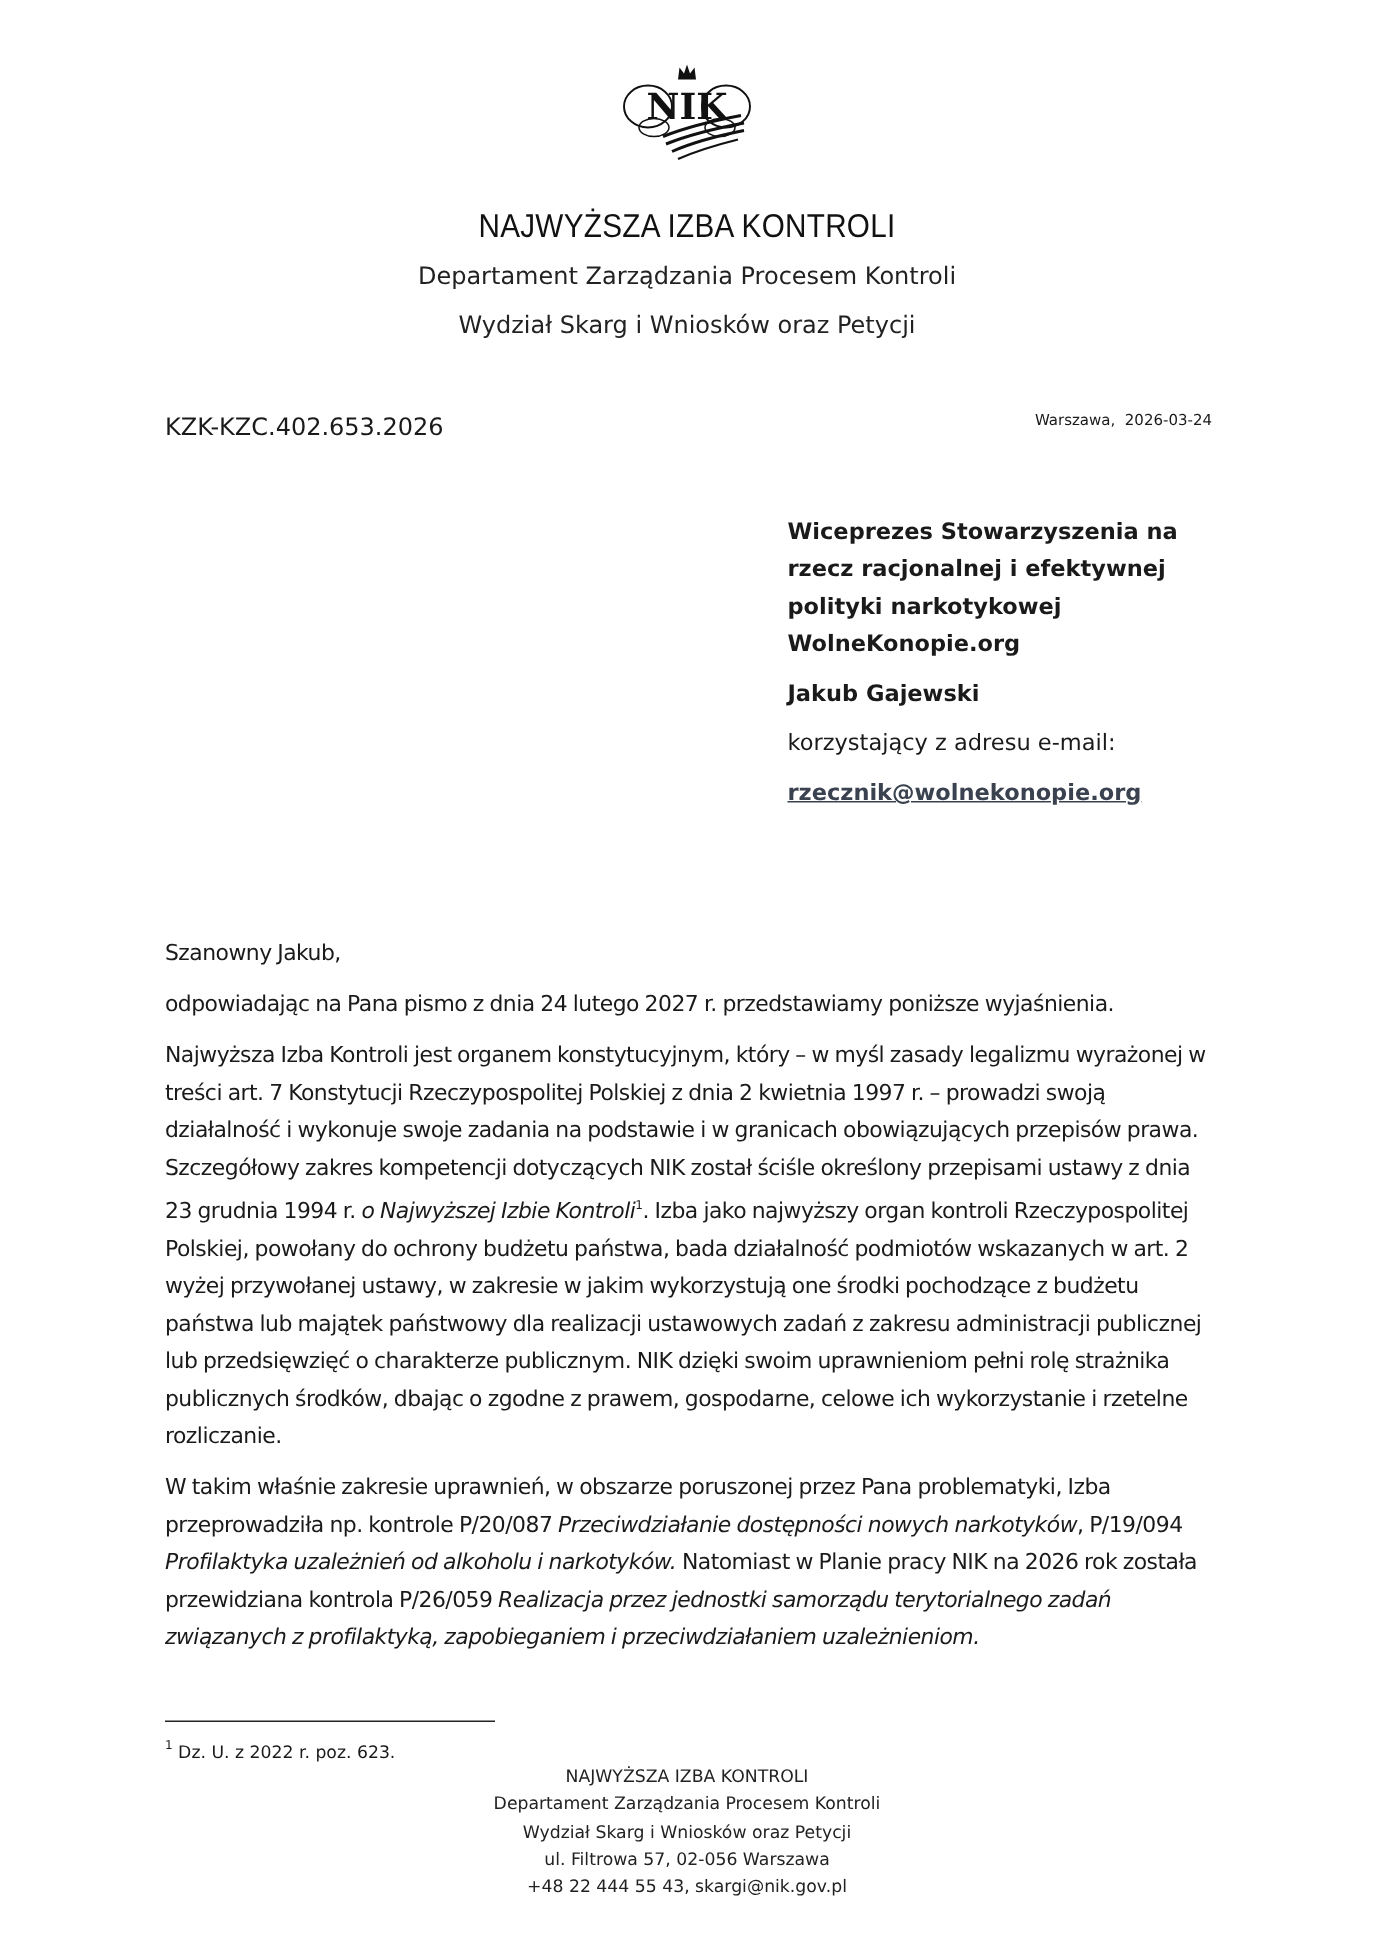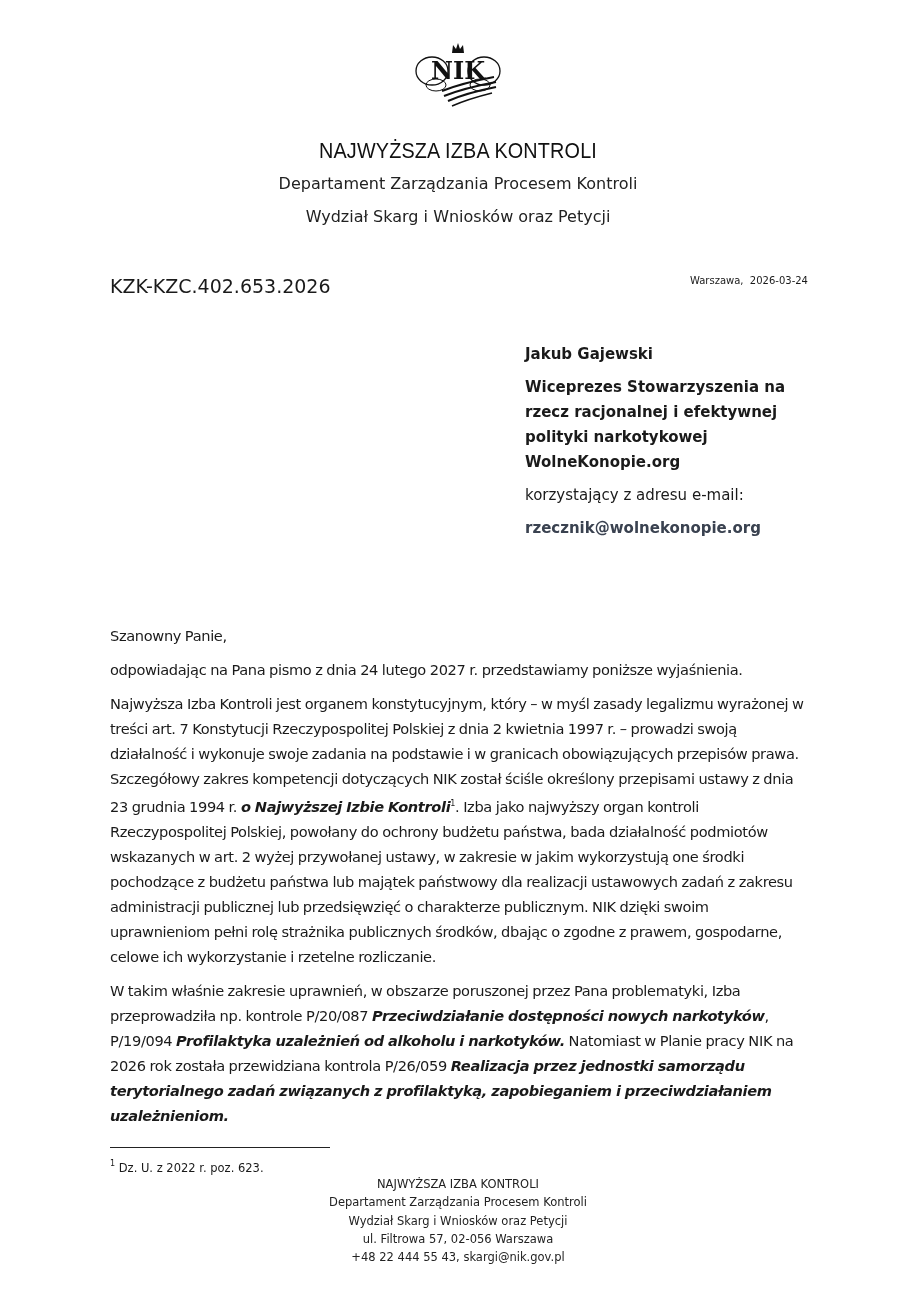--- a/index.html
+++ b/index.html
@@ -12,32 +12,32 @@
       position: absolute; left: 0; width: 916px; top: 138px; text-align: center;
       font-family: "Liberation Sans", sans-serif; font-size: 22px; letter-spacing: 0.2px;
       transform: scaleX(0.9); color: #111;
     }
     .dept {
       position: absolute; left: 0; width: 916px; text-align: center;
       font-size: 16px; color: #222;
     }
     .dept.d1 { top: 174px; }
     .dept.d2 { top: 207px; }
-    .ref { position: absolute; left: 110px; top: 275px; font-size: 19px; }
+    .ref { position: absolute; left: 110px; top: 275px; font-size: 16px; }
     .date { position: absolute; right: 108px; top: 275px; font-size: 10px; white-space: pre; }
     .addressee { position: absolute; left: 525px; top: 342px; width: 300px; font-size: 15px; }
     .addressee .b { font-weight: bold; line-height: 25px; margin-bottom: 8px; }
     .addressee .n { line-height: 25px; margin-bottom: 8px; }
-    .addressee a { font-weight: bold; color: #3a4250; }
+    .addressee a { font-weight: bold; color: #3a4250; text-decoration: underline; }
     .body-text {
       position: absolute; left: 110px; top: 623px; width: 700px;
       font-size: 14.6px; line-height: 25px; letter-spacing: -0.35px; word-spacing: -0.5px;
     }
     .body-text p { margin: 0 0 9px 0; }
-    .body-text i { font-style: italic; font-weight: bold; }
+    .body-text i { font-style: italic; }
     sup { font-size: 8px; vertical-align: 6px; }
     .fn-rule { position: absolute; left: 110px; top: 1147px; width: 220px; height: 1px; background: #222; }
     .footnote { position: absolute; left: 110px; top: 1159px; font-size: 11.5px; }
     .footer {
       position: absolute; left: 0; width: 916px; top: 1175px; text-align: center;
       font-size: 11.5px; line-height: 18.3px; color: #222;
     }
   </style>
 </head>
 <body>
@@ -61,28 +61,28 @@
 </div>
 
 <div class="org-name">NAJWYŻSZA IZBA KONTROLI</div>
 <div class="dept d1">Departament Zarządzania Procesem Kontroli</div>
 <div class="dept d2">Wydział Skarg i Wniosków oraz Petycji</div>
 
 <div class="ref">KZK-KZC.402.653.2026</div>
 <div class="date">Warszawa,  2026-03-24</div>
 
 <div class="addressee">
+  <div class="b">Wiceprezes Stowarzyszenia na rzecz racjonalnej i efektywnej polityki narkotykowej WolneKonopie.org</div>
   <div class="b">Jakub Gajewski</div>
-  <div class="b">Wiceprezes Stowarzyszenia na rzecz racjonalnej i efektywnej polityki narkotykowej WolneKonopie.org</div>
   <div class="n">korzystający z adresu e-mail:</div>
   <div class="n"><a>rzecznik@wolnekonopie.org</a></div>
 </div>
 
 <div class="body-text">
-  <p>Szanowny Panie,</p>
+  <p>Szanowny Jakub,</p>
   <p>odpowiadając na Pana pismo z dnia 24 lutego 2027 r. przedstawiamy poniższe wyjaśnienia.</p>
   <p><span>Najwyższa Izba Kontroli jest organem konstytucyjnym, który – w myśl zasady legalizmu wyrażonej w treści art. 7 Konstytucji Rzeczypospolitej Polskiej z dnia 2 kwietnia 1997 r. – prowadzi swoją działalność i wykonuje swoje zadania na podstawie i w granicach obowiązujących przepisów prawa. Szczegółowy zakres kompetencji dotyczących NIK został ściśle określony przepisami ustawy z dnia 23 grudnia 1994 r. </span><i>o Najwyższej Izbie Kontroli</i><sup>1</sup><span>. Izba jako najwyższy organ kontroli Rzeczypospolitej Polskiej, powołany do ochrony budżetu państwa, bada działalność podmiotów wskazanych w art. 2 wyżej przywołanej ustawy,  w zakresie w jakim wykorzystują one środki pochodzące z budżetu państwa lub majątek państwowy dla realizacji ustawowych zadań z zakresu administracji publicznej lub przedsięwzięć o charakterze publicznym. NIK dzięki swoim uprawnieniom pełni rolę strażnika publicznych środków, dbając o zgodne z prawem, gospodarne, celowe ich wykorzystanie i rzetelne rozliczanie.</span></p>
   <p><span>W takim właśnie zakresie uprawnień, w obszarze poruszonej przez Pana problematyki, Izba przeprowadziła np. kontrole P/20/087 </span><i>Przeciwdziałanie dostępności nowych narkotyków</i><span>, P/19/094 </span><i>Profilaktyka uzależnień od alkoholu i narkotyków.</i><span> Natomiast w Planie pracy NIK na 2026 rok została przewidziana kontrola P/26/059 </span><i>Realizacja przez jednostki samorządu terytorialnego zadań związanych z profilaktyką, zapobieganiem i przeciwdziałaniem uzależnieniom.</i></p>
 </div>
 
 <div class="fn-rule"></div>
 <div class="footnote"><sup>1</sup><span> Dz. U. z 2022 r. poz. 623.</span></div>
 
 <div class="footer">
   <div>NAJWYŻSZA IZBA KONTROLI</div>

